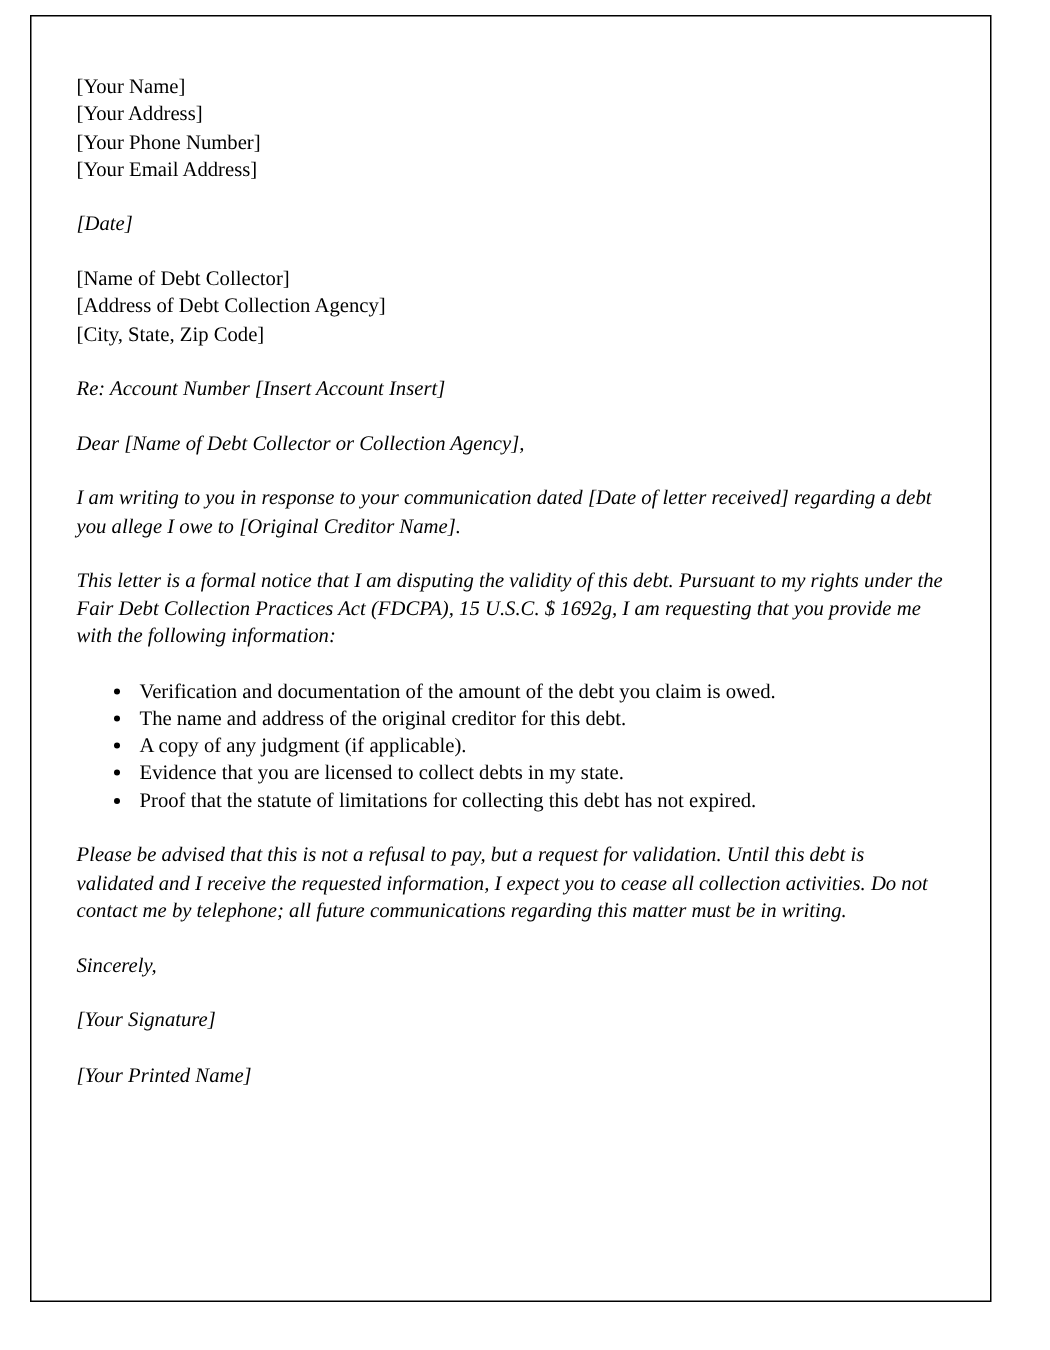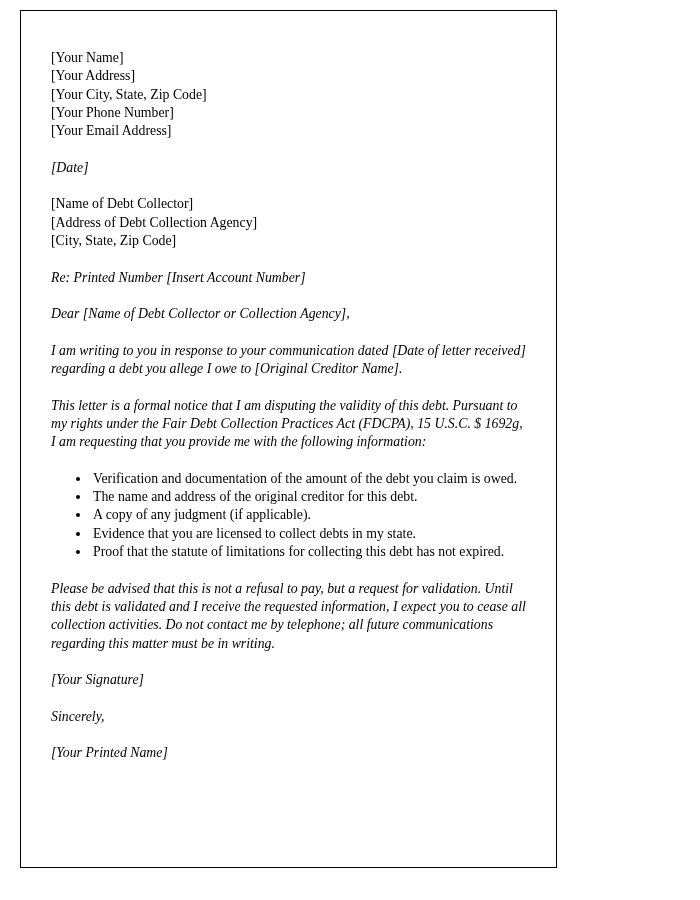--- a/index.html
+++ b/index.html
@@ -11,21 +11,21 @@
     width: 700px;
     height: 900px;
     position: relative;
     font-family: "Liberation Serif", "DejaVu Serif", serif;
     color: #000000;
   }
   .letter-frame {
     position: absolute;
     left: 20px;
     top: 10px;
-    width: 537px;
+    width: 641px;
     height: 858px;
     border: 1px solid #000000;
     box-sizing: border-box;
     background: #ffffff;
     overflow: hidden;
   }
   .letter-body {
     padding: 38px 30px 0 30px;
     font-size: 13.8px;
     line-height: 18.3px;
@@ -55,52 +55,51 @@
 </style>
 </head>
 <body>
 
 <div class="letter-frame">
   <div class="letter-body">
 
     <div class="block">
       <div>[Your Name]</div>
       <div>[Your Address]</div>
-      <div>[Your City, State, Zip Code]</div>
       <div>[Your Phone Number]</div>
       <div>[Your Email Address]</div>
     </div>
 
     <p>[Date]</p>
 
     <div class="block">
       <div>[Name of Debt Collector]</div>
       <div>[Address of Debt Collection Agency]</div>
       <div>[City, State, Zip Code]</div>
     </div>
 
-    <p>Re: Printed Number [Insert Account Number]</p>
+    <p>Re: Account Number [Insert Account Insert]</p>
 
     <p>Dear [Name of Debt Collector or Collection Agency],</p>
 
     <p>I am writing to you in response to your communication dated [Date of letter received] regarding a debt you allege I owe to [Original Creditor Name].</p>
 
     <p>This letter is a formal notice that I am disputing the validity of this debt. Pursuant to my rights under the Fair Debt Collection Practices Act (FDCPA), 15 U.S.C. $ 1692g, I am requesting that you provide me with the following information:</p>
 
     <ul class="req-list">
       <li>Verification and documentation of the amount of the debt you claim is owed.</li>
       <li>The name and address of the original creditor for this debt.</li>
       <li>A copy of any judgment (if applicable).</li>
       <li>Evidence that you are licensed to collect debts in my state.</li>
       <li>Proof that the statute of limitations for collecting this debt has not expired.</li>
     </ul>
 
 
     <p>Please be advised that this is not a refusal to pay, but a request for validation. Until this debt is validated and I receive the requested information, I expect you to cease all collection activities. Do not contact me by telephone; all future communications regarding this matter must be in writing.</p>
 
+    <p>Sincerely,</p>
+
     <p>[Your Signature]</p>
-
-    <p>Sincerely,</p>
 
     <p>[Your Printed Name]</p>
 
   </div>
 </div>
 
 </body></html>

